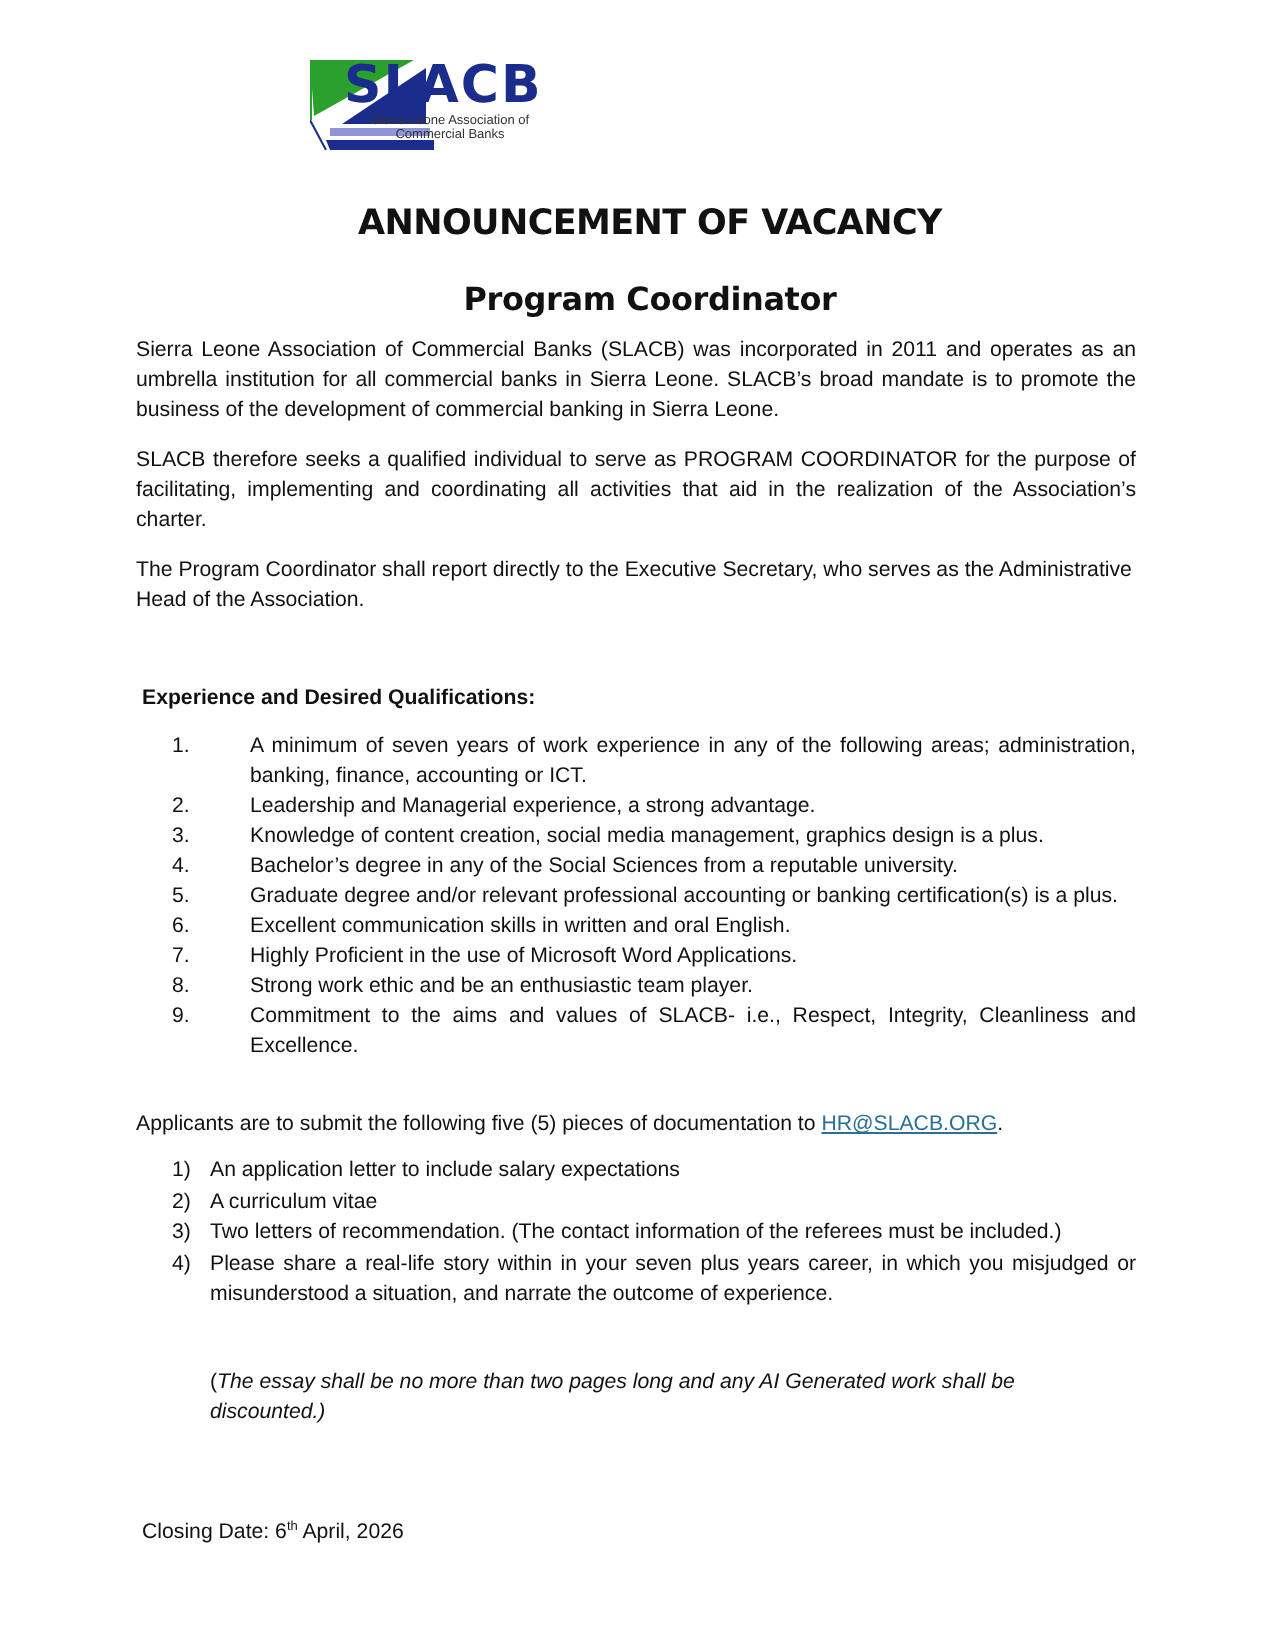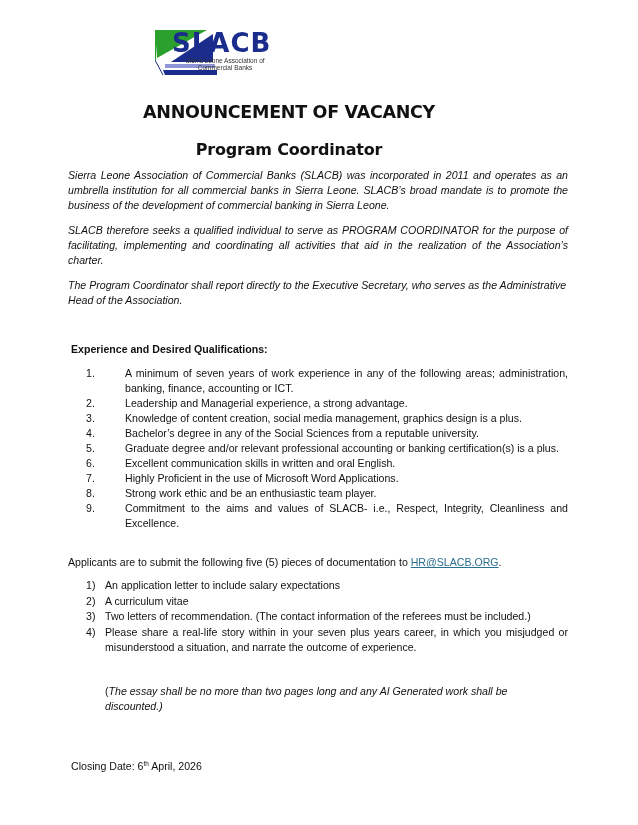--- a/index.html
+++ b/index.html
@@ -8,26 +8,26 @@
   .page { position: absolute; left: 0; top: 0; width: 638px; height: 825px; }
 
   .logo { position: absolute; left: 108px; top: 28px; width: 175px; height: 48px; padding-left: 47px; }
   .logo svg { display: block; }
   .logo-word { position: absolute; left: 64px; top: 0px; font-family: "DejaVu Sans", sans-serif;
                font-weight: bold; font-size: 26px; color: #1b2d8c; letter-spacing: 1px; line-height: 30px; }
   .logo-sub { position: absolute; left: 72px; top: 29px; font-size: 6.5px; color: #333;
               line-height: 7px; text-align: center; width: 90px; }
 
   .title { position: absolute; left: 0; width: 578px; text-align: center; font-weight: bold;
-           font-family: "DejaVu Sans", sans-serif; }
+           font-family: "DejaVu Sans", sans-serif; padding-left: 36px; }
   .title.main { top: 102px; font-size: 17.5px; letter-spacing: -0.3px; }
   .title.sub { top: 140px; font-size: 16px; letter-spacing: -0.2px; }
 
   .para { position: absolute; left: 68px; width: 500px; font-size: 10.6px; line-height: 15px;
-          text-align: justify; font-style: italic; }
+          text-align: justify; }
   .para.p1 { top: 168px; }
   .para.p2 { top: 223px; }
   .para.p3 { top: 278px; text-align: left; }
 
   .heading { position: absolute; left: 71px; top: 343px; font-size: 10.6px; font-weight: bold; }
 
   .qlist { position: absolute; left: 86px; top: 366px; width: 482px; margin: 0; padding: 0; list-style: none; }
   .qlist li { position: relative; padding-left: 39px; font-size: 10.6px; line-height: 15px; text-align: justify; }
   .qlist .num { position: absolute; left: 0; top: 0; }
 

